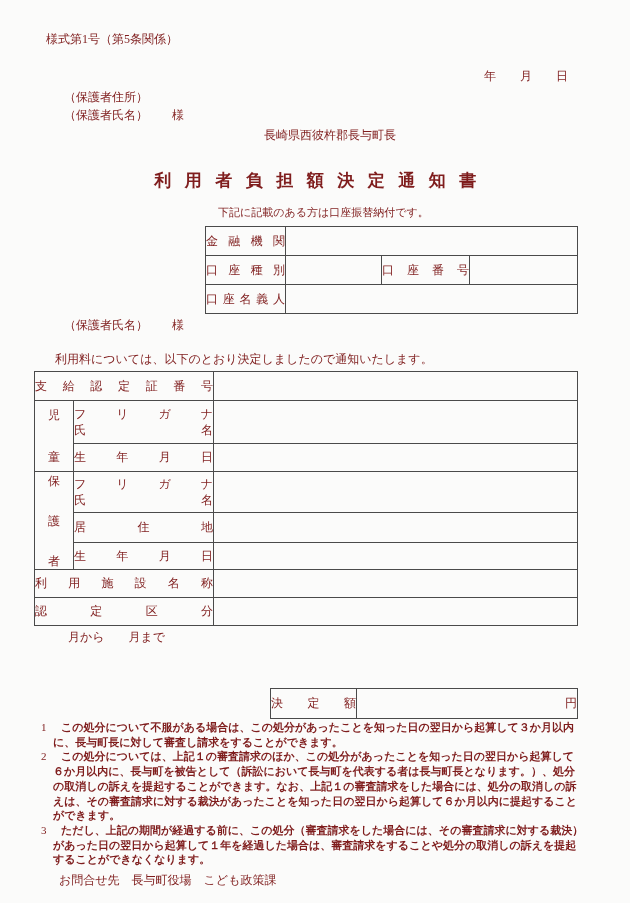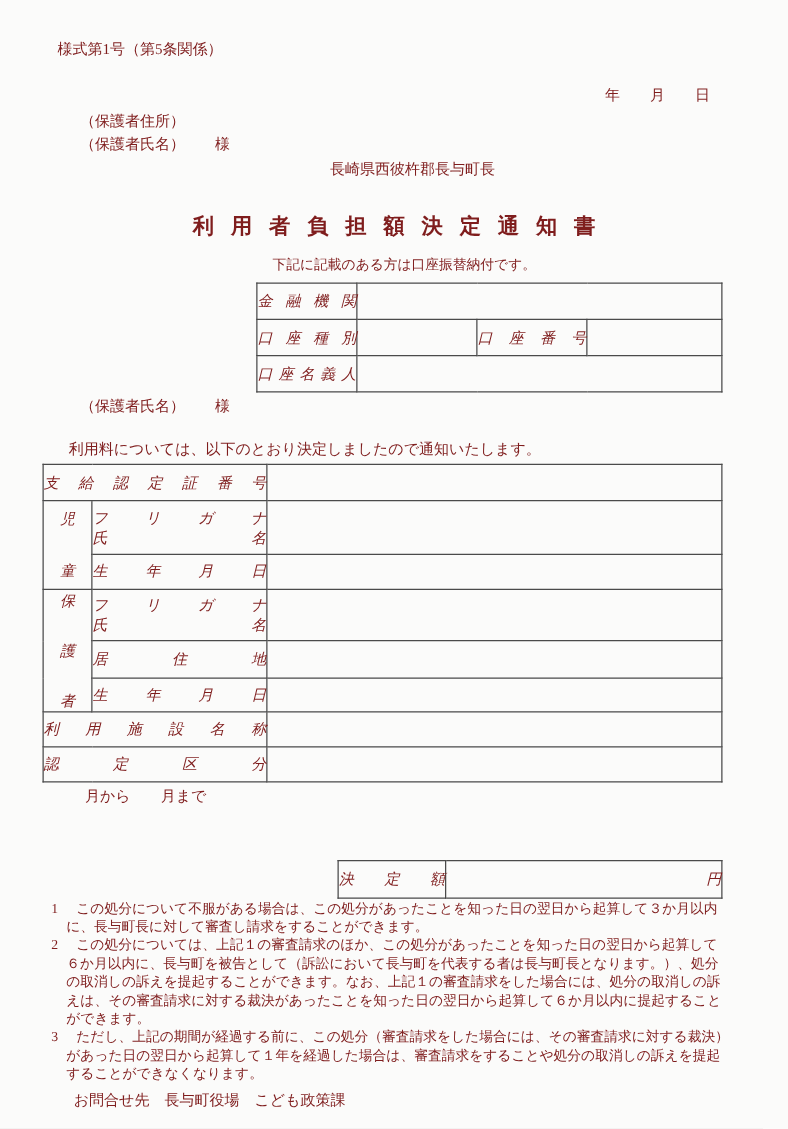--- a/index.html
+++ b/index.html
@@ -19,21 +19,21 @@
     left:0; right:0; top:170px; text-align:center;
     font-size:17px; font-weight:bold; letter-spacing:13.5px; padding-left:14px;
     line-height:22px;
   }
   .subtitle { left:218px; top:205px; font-size:11px; line-height:14px; }
   .guardian-name2 { left:64px; top:318px; }
   .intro { left:55px; top:352px; }
   .period { left:68px; top:630px; }
   .contact { left:59px; top:873px;text-align:right; }
 
-  table.tbl { border-collapse:collapse; table-layout:fixed;font-style:italic; }
+  table.tbl { border-collapse:collapse; table-layout:fixed; }
   table.tbl td { border:1px solid #4a4a4a; padding:0; font-size:12px; vertical-align:middle; }
   td.lb {
     text-align:justify; text-align-last:justify;
     white-space:pre-line; padding:0 7px;
   }
   td.two { line-height:16px; }
   td.vl { background:transparent; }
   td.yen { text-align:right; padding-right:12px; }
   td.grp { padding:0; }
   .gi {
@@ -44,21 +44,21 @@
   .g3i { height:96px; line-height:40px; }
 
   .acct { left:205px; top:226px; width:372px; }
   .main { left:34px;  top:371px; width:543px; }
   .inc  { left:34px;  top:650px; width:543px; }
   .dec  { left:270px; top:688px; width:307px; }
 
   .notes { left:41px; top:720px; width:555px; }
   .note { display:flex; }
   .nnum { flex:none; width:12px; font-size:11px; line-height:14.7px; }
-  .nbody { flex:1; white-space:pre-line; font-size:11px; line-height:14.7px; text-indent:8px; }
+  .nbody { flex:1; white-space:pre-line; font-size:11px; line-height:14.7px; text-indent:8px;font-weight:bold; }
 </style>
 </head>
 <body>
 
 <div class="page">
 
   <div class="abs t12 form-number">様式第1号（第5条関係）</div>
   <div class="abs t12 date-line">年　　月　　日</div>
   <div class="abs t12 guardian-address">（保護者住所）</div>
   <div class="abs t12 guardian-name">（保護者氏名）　　様</div>

